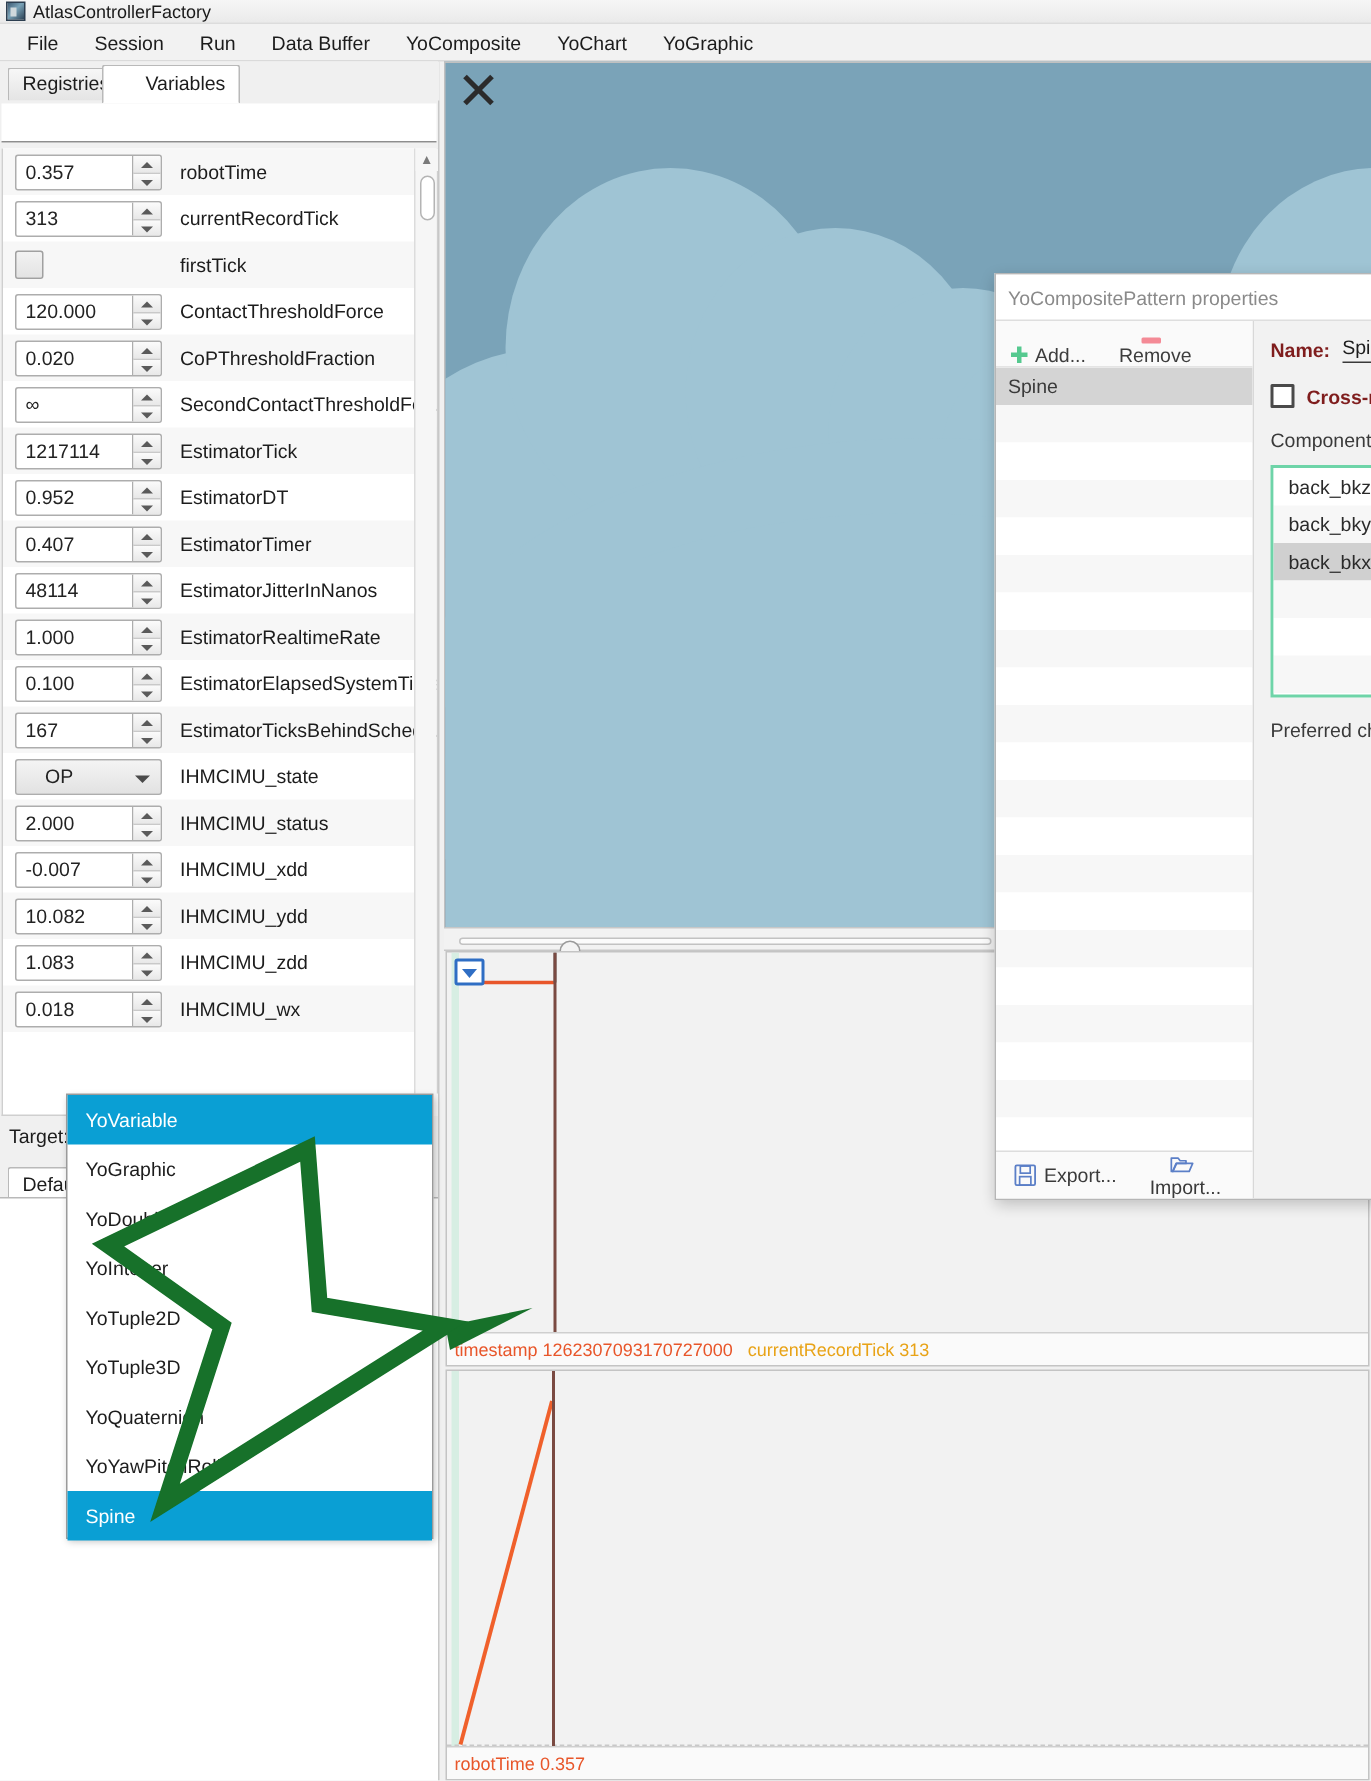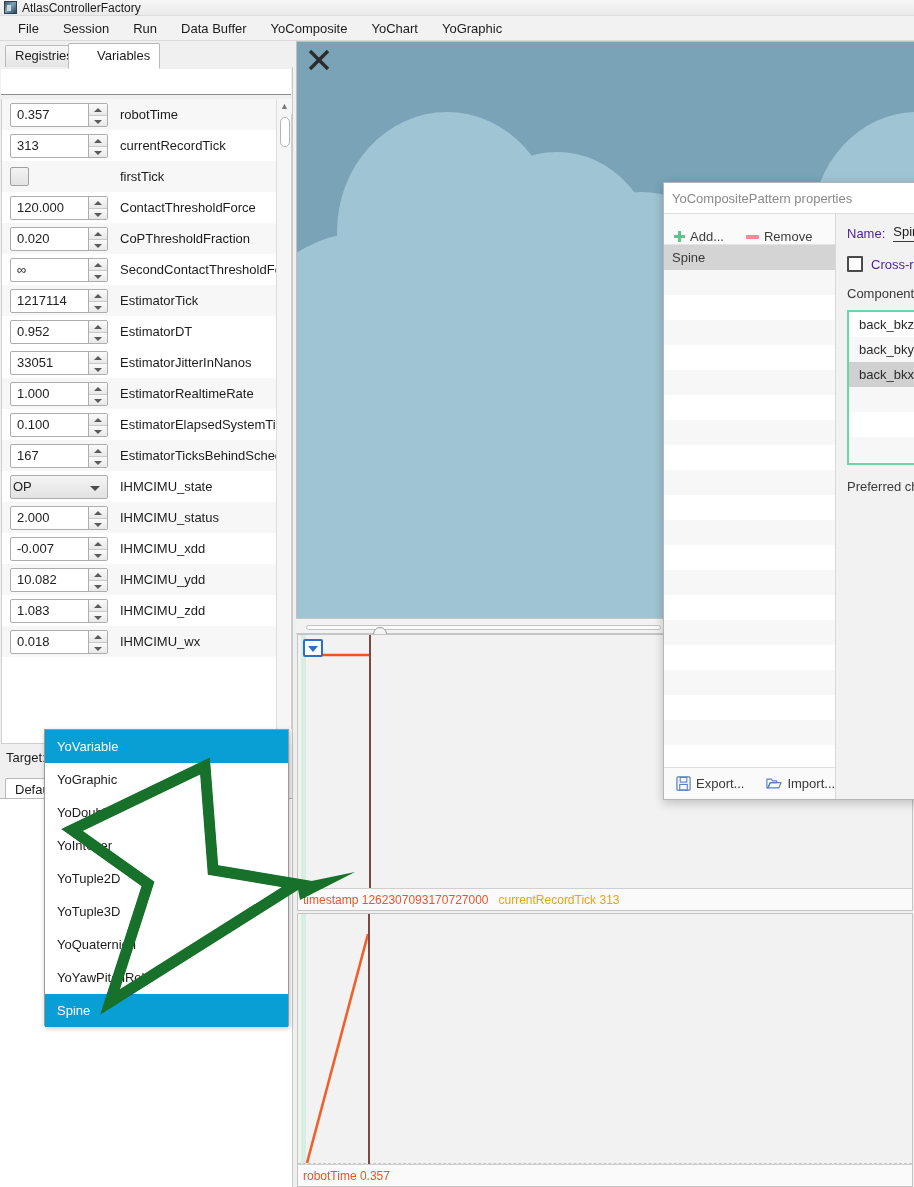--- a/index.html
+++ b/index.html
@@ -106,21 +106,21 @@
   .spin-dn:after {
     content:""; position:absolute; left:50%; top:4px; margin-left:-4px;
     border-left:4px solid transparent; border-right:4px solid transparent;
     border-top:4px solid #5a5a5a;
   }
   .combo {
     width: 98px; height: 24px; flex: none; position: relative;
     border: 1px solid #adadad; border-radius: 2px; margin-right: 12px;
     background: linear-gradient(to bottom,#f4f4f4,#e2e2e2);
   }
-  .combo-val { font-size: 13px; color: #222; line-height: 22px; padding-left: 2px; }
+  .combo-val { font-size: 13px; color: #222; line-height: 22px; padding-left: 19px; }
   .combo-arrow {
     position: absolute; right: 7px; top: 10px;
     border-left: 5px solid transparent; border-right: 5px solid transparent;
     border-top: 5px solid #4a4a4a;
   }
   .chk {
     width: 19px; height: 19px; flex: none; margin-right: 91px;
     border: 1px solid #a0a0a0; background: linear-gradient(to bottom,#f2f2f2,#e3e3e3);
     border-radius: 2px;
   }
@@ -292,21 +292,21 @@
     position: absolute; left: 0; bottom: 0; right: 0; height: 32px;
     border-top: 1px solid #dddddd; background: #fafafa;
     display: flex; align-items: center;
   }
   .foot-btn { display: flex; align-items: center; font-size: 13px; color: #3a3a3a; margin-left: 12px; }
   #dialog-right {
     position: absolute; left: 172px; top: 31px; right: 0; bottom: 0;
     background: #f2f2f2; padding: 10px 0 0 11px; overflow: hidden;
   }
   .field-row { display: flex; align-items: center; margin-bottom: 14px; }
-  .field-label { font-size: 13px; color: #4c1d95; margin-right: 8px; white-space: nowrap; }
+  .field-label { font-size: 13px; color: #7f1d1d; margin-right: 8px; white-space: nowrap; font-weight: bold; }
   .name-input {
     border: none; border-bottom: 1.5px solid #3a3a3a; background: transparent;
     font-size: 13px; color: #1c1c1c; width: 70px; outline: none; padding: 0 0 2px 0;
     font-family: "Liberation Sans", sans-serif;
   }
   .cb-box {
     width: 16px; height: 16px; border: 2px solid #4a4a4a; background: #ffffff;
     margin-right: 8px; flex: none; border-radius: 1px;
   }
   .section-label { font-size: 13px; color: #3a3a3a; margin-bottom: 9px; white-space: nowrap; }
@@ -420,23 +420,33 @@
         <div class="var-row">
           <div class="spin">
             <div class="spin-val">0.952</div>
             <div class="spin-btns">
               <div class="spin-up"></div>
               <div class="spin-dn"></div>
             </div>
           </div>
           <div class="var-name">EstimatorDT</div>
         </div>
-        <div class="var-row">
-          <div class="spin">
-            <div class="spin-val">33051</div>
+        <div class="var-row alt">
+          <div class="spin">
+            <div class="spin-val">0.407</div>
+            <div class="spin-btns">
+              <div class="spin-up"></div>
+              <div class="spin-dn"></div>
+            </div>
+          </div>
+          <div class="var-name">EstimatorTimer</div>
+        </div>
+        <div class="var-row">
+          <div class="spin">
+            <div class="spin-val">48114</div>
             <div class="spin-btns">
               <div class="spin-up"></div>
               <div class="spin-dn"></div>
             </div>
           </div>
           <div class="var-name">EstimatorJitterInNanos</div>
         </div>
         <div class="var-row alt">
           <div class="spin">
             <div class="spin-val">1.000</div>
@@ -617,21 +627,21 @@
     <div id="dialog-titlebar">
       <div id="dialog-title">YoCompositePattern properties</div>
     </div>
 
     <div id="dialog-left">
       <div id="dialog-toolbar">
         <div class="tb-btn">
           <span class="plus-icon"></span>
           <span>Add...</span>
         </div>
-        <div class="tb-btn" style="margin-left:22px;">
+        <div class="tb-btn" style="margin-left:22px;flex-direction:column;">
           <span class="minus-icon"></span>
           <span>Remove</span>
         </div>
       </div>
       <div id="pattern-list">
           <div class="plist-row sel">Spine</div>
           <div class="plist-row alt"></div>
           <div class="plist-row"></div>
           <div class="plist-row alt"></div>
           <div class="plist-row"></div>
@@ -654,21 +664,21 @@
         </div>
       <div id="dialog-footer">
         <div class="foot-btn">
           <svg width="15" height="15" viewBox="0 0 16 16" style="margin-right:5px;">
             <rect x="1" y="1" width="14" height="14" rx="1" fill="none" stroke="#5b7fc7" stroke-width="1.3"></rect>
             <rect x="4.5" y="1.5" width="7" height="5" fill="none" stroke="#5b7fc7" stroke-width="1.2"></rect>
             <rect x="4" y="9" width="8" height="6" fill="none" stroke="#5b7fc7" stroke-width="1.2"></rect>
           </svg>
           <span>Export...</span>
         </div>
-        <div class="foot-btn" style="margin-left:22px;">
+        <div class="foot-btn" style="margin-left:22px;flex-direction:column;">
           <svg width="16" height="15" viewBox="0 0 18 16" style="margin-right:5px;">
             <path d="M1 13V3h5l1.6 2H12v2H5L2.2 13z" fill="none" stroke="#5b7fc7" stroke-width="1.3" stroke-linejoin="round"></path>
             <path d="M4.6 7H17l-2.6 6H2z" fill="none" stroke="#5b7fc7" stroke-width="1.3" stroke-linejoin="round"></path>
           </svg>
           <span>Import...</span>
         </div>
       </div>
     </div>
 
     <div id="dialog-right">

